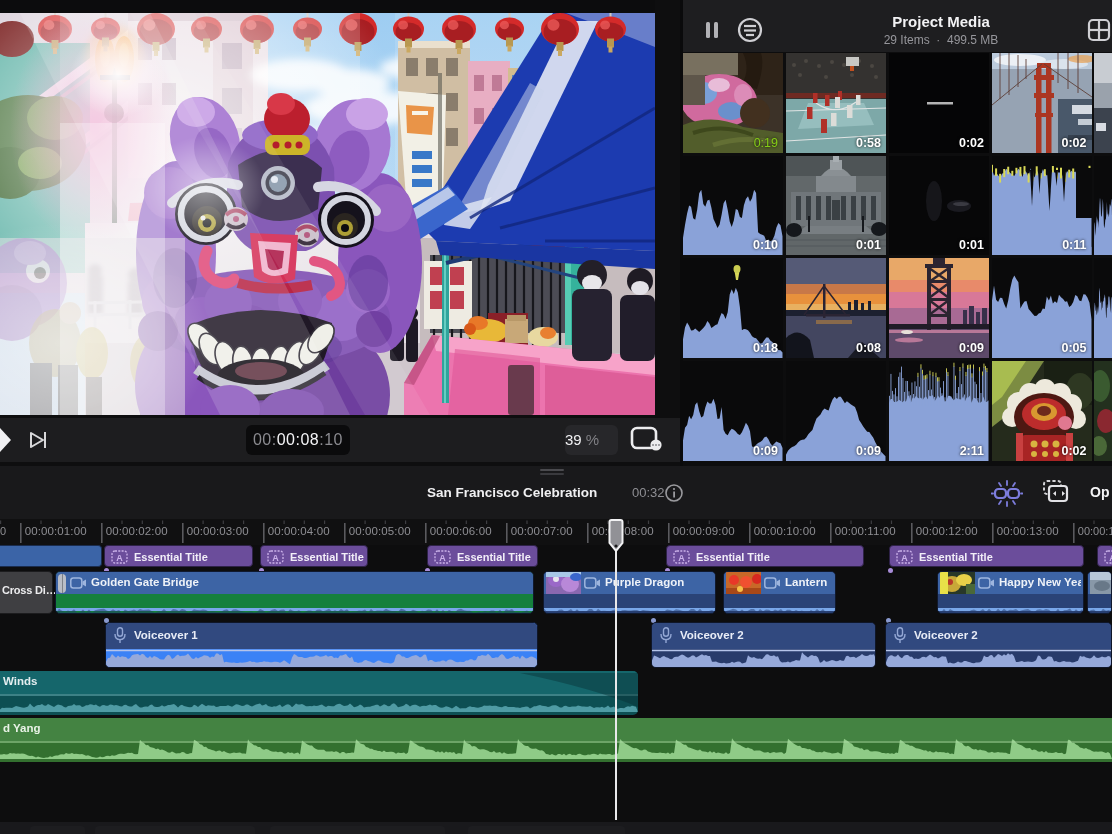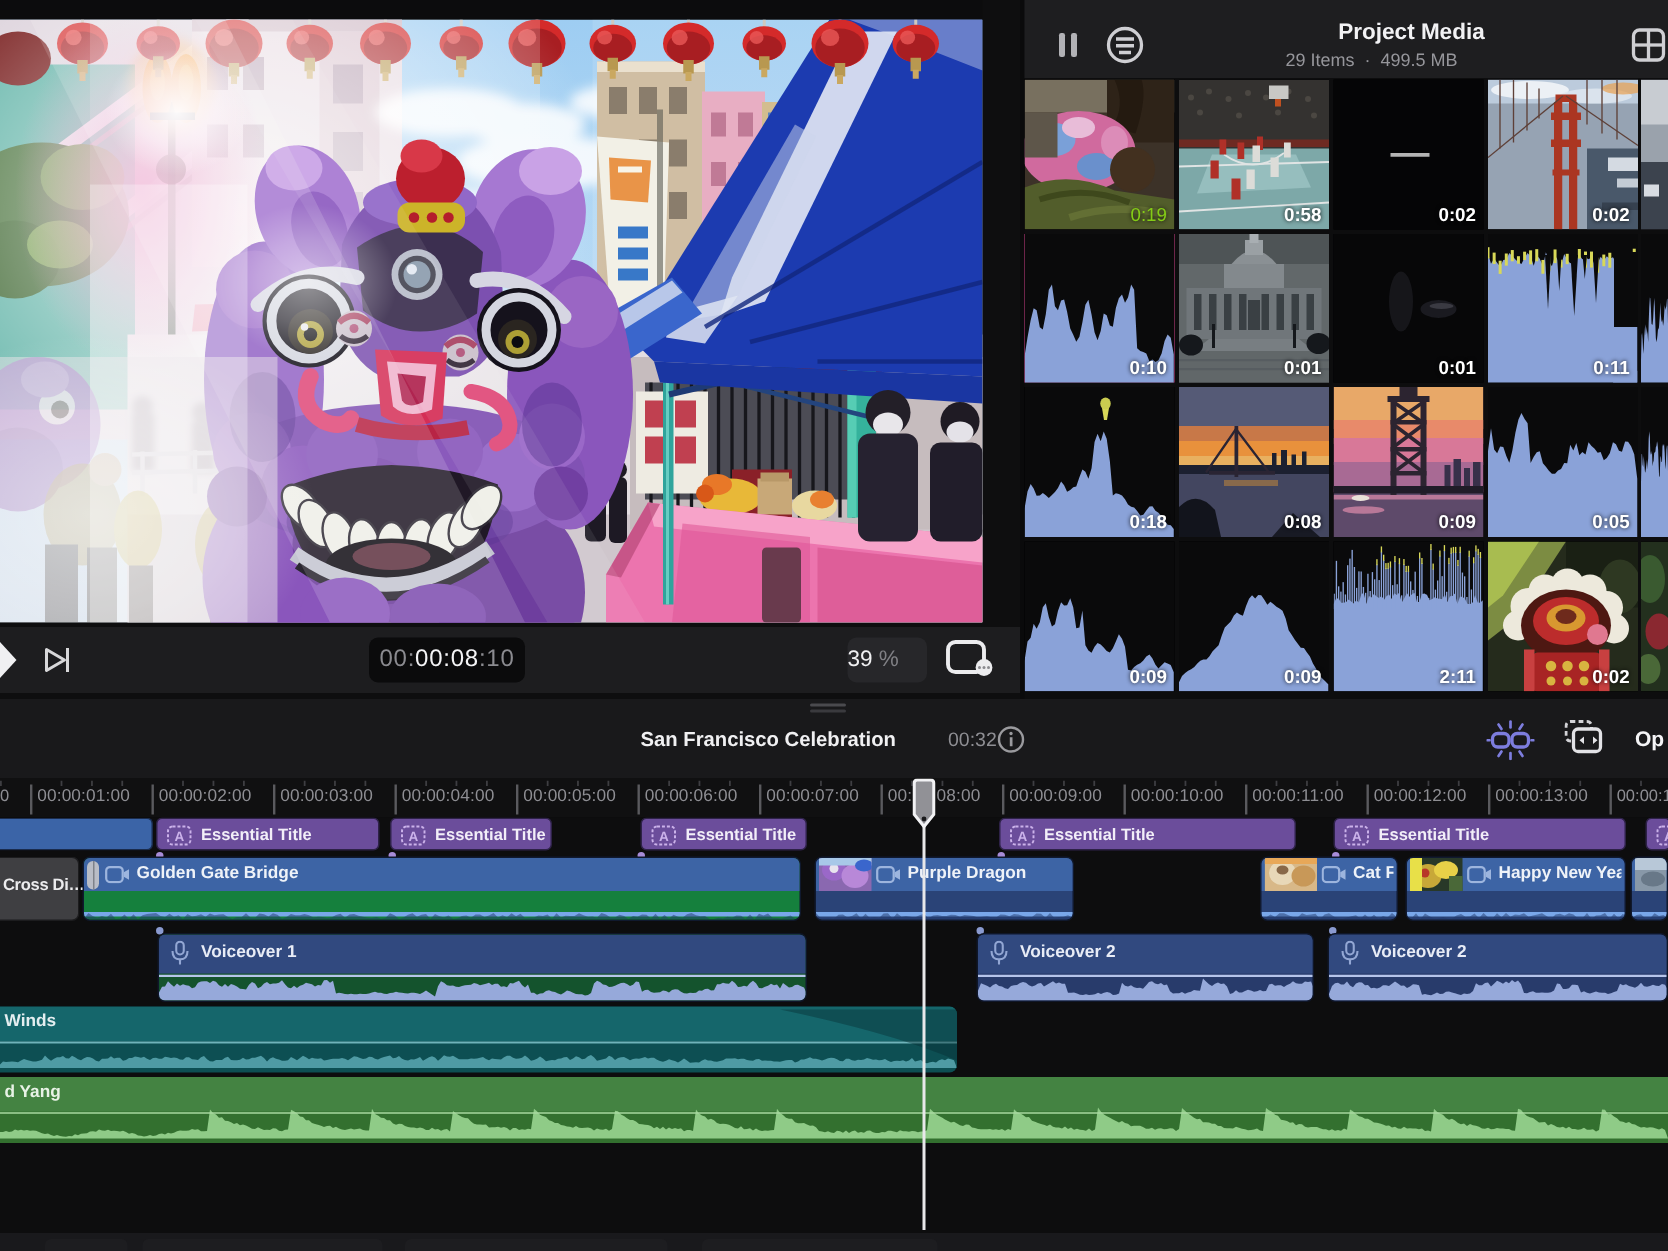--- a/index.html
+++ b/index.html
@@ -482,21 +482,21 @@
             <circle cx="659" cy="27" r="1"></circle>
           </g>
 </svg>
 <div class="ab" style="left:246px;top:7px;width:104px;height:30px;background:#0b0b0c;border-radius:6px;color:#8b8b90;font-size:16px;line-height:30px;text-align:center;letter-spacing:0.5px">00:<span style="color:#f4f4f6">00:08</span>:10</div>
 <div class="ab" style="left:565px;top:7px;width:53px;height:30px;background:#27272a;border-radius:6px;font-size:15px;line-height:30px;text-align:left;color:#f0f0f2">39 <span style="color:#808085">%</span></div>
 </div>
 </div>
 <div class="ab" style="left:683px;top:0;width:429px;height:466px;background:#0d0d0e">
 <div class="ab" style="left:0;top:0;width:429px;height:52px;background:#1e1e20"></div>
 <div class="ab" style="left:174px;top:13px;width:168px;text-align:center;color:#f2f2f4;font-size:15px;font-weight:700">Project Media</div>
-<div class="ab" style="left:174px;top:33px;width:168px;color:#96969b;font-size:12px">29 Items&nbsp;&nbsp;·&nbsp;&nbsp;499.5 MB</div>
+<div class="ab" style="left:174px;top:33px;width:168px;text-align:center;color:#96969b;font-size:12px">29 Items&nbsp;&nbsp;·&nbsp;&nbsp;499.5 MB</div>
 <svg class="ab" style="left:0;top:0" width="429" height="52" viewBox="0 0 429 52">
 <g fill="#b2b2b6">
           <rect x="23" y="22" width="4" height="16" rx="1.5"></rect>
           <rect x="31" y="22" width="4" height="16" rx="1.5"></rect>
         </g>
 <circle cx="67" cy="30" r="11" fill="none" stroke="#cfcfd3" stroke-width="2.2"></circle>
         <g stroke="#cfcfd3" stroke-width="2.2">
           <line x1="61" y1="26" x2="73" y2="26"></line>
           <line x1="61" y1="30.5" x2="73" y2="30.5"></line>
           <line x1="63" y1="35" x2="71" y2="35"></line>
@@ -1081,38 +1081,39 @@
             <circle cx="10" cy="7" r="3" fill="#e8e4ee"></circle>
             <rect x="0" y="0" width="36" height="5" fill="#a8c8e8"></rect>
             <ellipse cx="30" cy="5" rx="6" ry="4" fill="#3a66cc"></ellipse>
           </svg></div>
         <svg class="ab" style="left:40px;top:5px" width="17" height="12" viewBox="0 0 17 12">
           <rect x="0.8" y="1" width="11" height="10" rx="2.5" fill="none" stroke="#9db5de" stroke-width="1.5"></rect>
           <path d="M12.5 4.5 L16 2.5 L16 9.5 L12.5 7.5 Z" fill="#9db5de"></path>
         </svg>
         <div class="ab" style="left:61px;top:4px;color:#eef2f8;font-size:11.5px;font-weight:700;white-space:nowrap;overflow:hidden;width:108px">Purple Dragon</div>
       </div>
-<div class="ab" style="left:840px;top:26px;width:92px;height:43px;background:#2a4377;border-radius:5px;border:1px solid #10192e;overflow:hidden">
-        <div class="ab" style="left:0;top:0;width:92px;height:22px;background:#3d64a5"></div>
-        <div class="ab" style="left:0;bottom:2px;width:92px;height:3px;background:#79a7e9"></div>
-        <svg class="ab" style="left:0;top:0" width="92" height="41" viewBox="0 0 92 41">
-          <polygon points="0,41 0,39.4 3,39.7 6,37.7 9,39.3 12,36.9 15,36.9 18,38.1 21,39.4 24,39.6 27,36.9 30,38.0 33,37.6 36,37.2 39,40.8 42,37.6 45,36.8 48,38.9 51,40.5 54,40.8 57,39.6 60,38.8 63,38.2 66,40.5 69,37.7 72,40.4 75,37.8 78,40.6 81,38.6 84,39.6 87,36.6 92,41" fill="#22396b" opacity="0.5"></polygon>
+<div class="ab" style="left:723px;top:26px;width:113px;height:43px;background:#2a4377;border-radius:5px;border:1px solid #10192e;overflow:hidden">
+        <div class="ab" style="left:0;top:0;width:113px;height:22px;background:#3d64a5"></div>
+        <div class="ab" style="left:0;bottom:2px;width:113px;height:3px;background:#79a7e9"></div>
+        <svg class="ab" style="left:0;top:0" width="113" height="41" viewBox="0 0 113 41">
+          <polygon points="0,41 0,39.9 3,38.7 6,38.0 9,36.8 12,37.5 15,40.1 18,37.6 21,40.1 24,38.8 27,36.9 30,37.0 33,40.5 36,36.9 39,39.2 42,37.5 45,37.7 48,39.8 51,37.6 54,38.7 57,37.0 60,40.3 63,37.8 66,37.7 69,39.7 72,38.0 75,39.4 78,38.5 81,40.4 84,40.4 87,38.1 90,40.0 93,37.0 96,39.5 99,37.1 102,40.6 105,39.2 108,40.5 113,41" fill="#22396b" opacity="0.5"></polygon>
         </svg>
         <div class="ab" style="left:2px;top:0px;width:35px;height:22px;overflow:hidden"><svg width="36" height="22" viewBox="0 0 36 22" preserveAspectRatio="none">
-            <rect width="36" height="22" fill="#d8b888"></rect>
-            <ellipse cx="12" cy="10" rx="9" ry="8" fill="#e8d8b8"></ellipse>
-            <ellipse cx="26" cy="12" rx="8" ry="7" fill="#c89858"></ellipse>
-            <ellipse cx="12" cy="8" rx="4" ry="3" fill="#886848"></ellipse>
-            <rect x="0" y="0" width="36" height="4" fill="#e8a858"></rect>
+            <rect width="36" height="22" fill="#c86828"></rect>
+            <circle cx="8" cy="8" r="5" fill="#e83828"></circle>
+            <circle cx="20" cy="10" r="6" fill="#f05030"></circle>
+            <circle cx="31" cy="7" r="5" fill="#d82820"></circle>
+            <rect x="0" y="16" width="36" height="6" fill="#a84818"></rect>
+            <circle cx="14" cy="17" r="3" fill="#f8c048"></circle>
           </svg></div>
         <svg class="ab" style="left:40px;top:5px" width="17" height="12" viewBox="0 0 17 12">
           <rect x="0.8" y="1" width="11" height="10" rx="2.5" fill="none" stroke="#9db5de" stroke-width="1.5"></rect>
           <path d="M12.5 4.5 L16 2.5 L16 9.5 L12.5 7.5 Z" fill="#9db5de"></path>
         </svg>
-        <div class="ab" style="left:61px;top:4px;color:#eef2f8;font-size:11.5px;font-weight:700;white-space:nowrap;overflow:hidden;width:27px">Cat F</div>
+        <div class="ab" style="left:61px;top:4px;color:#eef2f8;font-size:11.5px;font-weight:700;white-space:nowrap;overflow:hidden;width:48px">Lantern</div>
       </div>
 <div class="ab" style="left:937px;top:26px;width:147px;height:43px;background:#2a4377;border-radius:5px;border:1px solid #10192e;overflow:hidden">
         <div class="ab" style="left:0;top:0;width:147px;height:22px;background:#3d64a5"></div>
         <div class="ab" style="left:0;bottom:2px;width:147px;height:3px;background:#79a7e9"></div>
         <svg class="ab" style="left:0;top:0" width="147" height="41" viewBox="0 0 147 41">
           <polygon points="0,41 0,39.7 3,40.4 6,36.8 9,40.8 12,37.0 15,38.8 18,40.4 21,40.4 24,39.4 27,40.5 30,40.5 33,38.3 36,37.4 39,39.1 42,39.0 45,37.0 48,40.1 51,36.7 54,39.5 57,40.3 60,36.8 63,39.5 66,36.7 69,39.1 72,37.7 75,38.0 78,36.9 81,39.2 84,38.3 87,37.6 90,36.9 93,38.7 96,40.6 99,37.7 102,37.2 105,38.3 108,36.9 111,37.7 114,40.4 117,40.2 120,36.7 123,40.7 126,38.3 129,38.1 132,36.6 135,40.6 138,37.2 141,40.1 144,37.2 147,41" fill="#22396b" opacity="0.5"></polygon>
         </svg>
         <div class="ab" style="left:2px;top:0px;width:35px;height:22px;overflow:hidden"><svg width="36" height="22" viewBox="0 0 36 22" preserveAspectRatio="none">
             <rect width="36" height="22" fill="#283828"></rect>
             <ellipse cx="12" cy="12" rx="9" ry="8" fill="#c8a838"></ellipse>
@@ -1135,21 +1136,21 @@
         </svg>
         <div class="ab" style="left:2px;top:0px;width:35px;height:22px;overflow:hidden"><svg width="25" height="22" viewBox="0 0 25 22" preserveAspectRatio="none">
             <rect width="25" height="22" fill="#8898a8"></rect>
             <rect x="0" y="0" width="25" height="8" fill="#b8c8d8"></rect>
             <ellipse cx="12" cy="14" rx="8" ry="5" fill="#687888"></ellipse>
           </svg></div>
       </div>
 <div class="ab" style="left:104px;top:73px;width:5px;height:5px;background:#8a9ad0;border-radius:50%"></div>
 <div class="ab" style="left:651px;top:73px;width:5px;height:5px;background:#8a9ad0;border-radius:50%"></div>
 <div class="ab" style="left:886px;top:73px;width:5px;height:5px;background:#8a9ad0;border-radius:50%"></div>
-<div class="ab" style="left:105px;top:77px;width:433px;height:46px;background:#14532d;border-radius:5px;border:1px solid #0f1628;overflow:hidden">
+<div class="ab" style="left:105px;top:77px;width:433px;height:46px;background:#3b82f6;border-radius:5px;border:1px solid #0f1628;overflow:hidden">
         <div class="ab" style="left:0;top:0;width:433px;height:26px;background:#31497f"></div>
         <svg class="ab" style="left:8px;top:4px" width="12" height="17" viewBox="0 0 12 17">
           <rect x="3.5" y="0.8" width="5" height="8.5" rx="2.5" fill="none" stroke="#93a7d4" stroke-width="1.4"></rect>
           <path d="M1 7 Q1 12.6 6 12.6 Q11 12.6 11 7" fill="none" stroke="#93a7d4" stroke-width="1.4"></path>
           <line x1="6" y1="12.6" x2="6" y2="16" stroke="#93a7d4" stroke-width="1.4"></line>
         </svg>
         <div class="ab" style="left:28px;top:6px;color:#e8ecf6;font-size:11.5px;font-weight:700">Voiceover 1</div>
         <svg class="ab" style="left:0;top:0" width="433" height="45" viewBox="0 0 433 45">
           <polygon points="0,44 0,38.7 2,34.9 4,34.7 6,31.1 8,33.1 10,34.8 12,32.6 14,34.2 16,33.2 18,33.8 20,34.1 22,35.9 24,35.1 26,32.2 28,31.4 30,31.2 32,31.1 34,32.4 36,30.8 38,31.5 40,33.9 42,34.9 44,33.0 46,34.9 48,33.0 50,33.7 52,34.7 54,36.2 56,36.4 58,36.6 60,33.5 62,31.7 64,32.6 66,35.9 68,34.9 70,32.7 72,31.6 74,33.2 76,32.7 78,32.7 80,32.2 82,30.5 84,33.1 86,35.4 88,35.9 90,34.1 92,35.6 94,34.2 96,33.5 98,32.2 100,32.6 102,33.1 104,34.7 106,33.6 108,34.0 110,30.5 112,30.4 114,32.2 116,30.9 118,39.4 120,38.8 122,39.2 124,39.6 126,39.8 128,39.5 130,39.9 132,39.9 134,39.5 136,39.7 138,39.6 140,39.3 142,38.7 144,38.1 146,38.9 148,38.8 150,39.5 152,39.6 154,39.0 156,38.9 158,38.2 160,38.7 162,38.8 164,39.2 166,39.3 168,38.8 170,38.8 172,39.1 174,39.7 176,38.7 178,37.3 180,38.6 182,40.0 184,41.3 186,34.5 188,31.1 190,32.1 192,33.8 194,34.1 196,34.0 198,34.9 200,35.0 202,34.4 204,33.8 206,33.7 208,33.5 210,32.3 212,32.8 214,33.8 216,33.4 218,32.9 220,32.1 222,33.7 224,32.9 226,32.9 228,34.9 230,34.5 232,35.2 234,32.4 236,32.6 238,31.7 240,30.9 242,33.7 244,35.3 246,33.4 248,38.8 250,38.9 252,40.1 254,39.4 256,39.2 258,37.6 260,37.1 262,38.0 264,38.4 266,39.4 268,40.0 270,38.8 272,37.4 274,37.8 276,38.9 278,39.7 280,39.8 282,39.9 284,40.6 286,40.3 288,39.0 290,32.6 292,30.9 294,31.6 296,33.4 298,33.6 300,35.0 302,34.9 304,34.1 306,33.1 308,32.4 310,32.1 312,33.0 314,34.4 316,33.5 318,31.4 320,31.7 322,38.2 324,37.0 326,36.9 328,38.4 330,38.9 332,38.6 334,38.5 336,37.4 338,37.6 340,38.7 342,37.0 344,36.5 346,36.7 348,38.1 350,39.1 352,39.3 354,38.8 356,39.0 358,38.9 360,37.4 362,37.5 364,36.3 366,36.2 368,37.4 370,37.1 372,33.1 374,33.1 376,32.1 378,32.6 380,32.8 382,30.8 384,32.4 386,35.0 388,34.9 390,34.2 392,34.6 394,32.3 396,30.9 398,32.5 400,35.6 402,35.9 404,34.9 406,34.2 408,32.8 410,33.9 412,33.4 414,36.0 416,32.4 418,33.9 420,35.4 422,35.0 424,33.7 426,33.5 428,34.5 430,35.4 432,39.5 433,44" fill="#96a9da"></polygon>
           <line x1="0" y1="27.5" x2="433" y2="27.5" stroke="#b5c4ea" stroke-width="1.5"></line>

